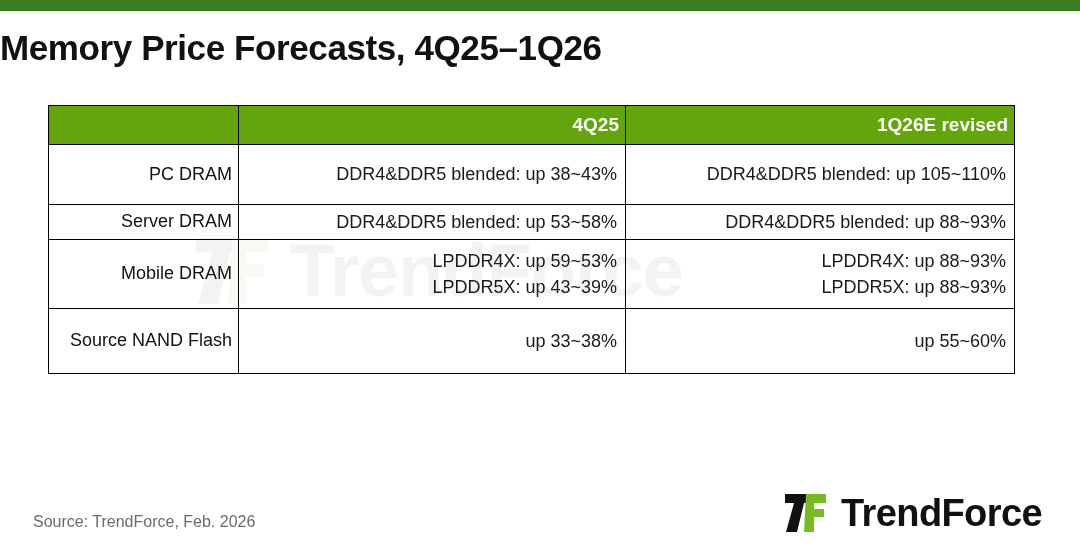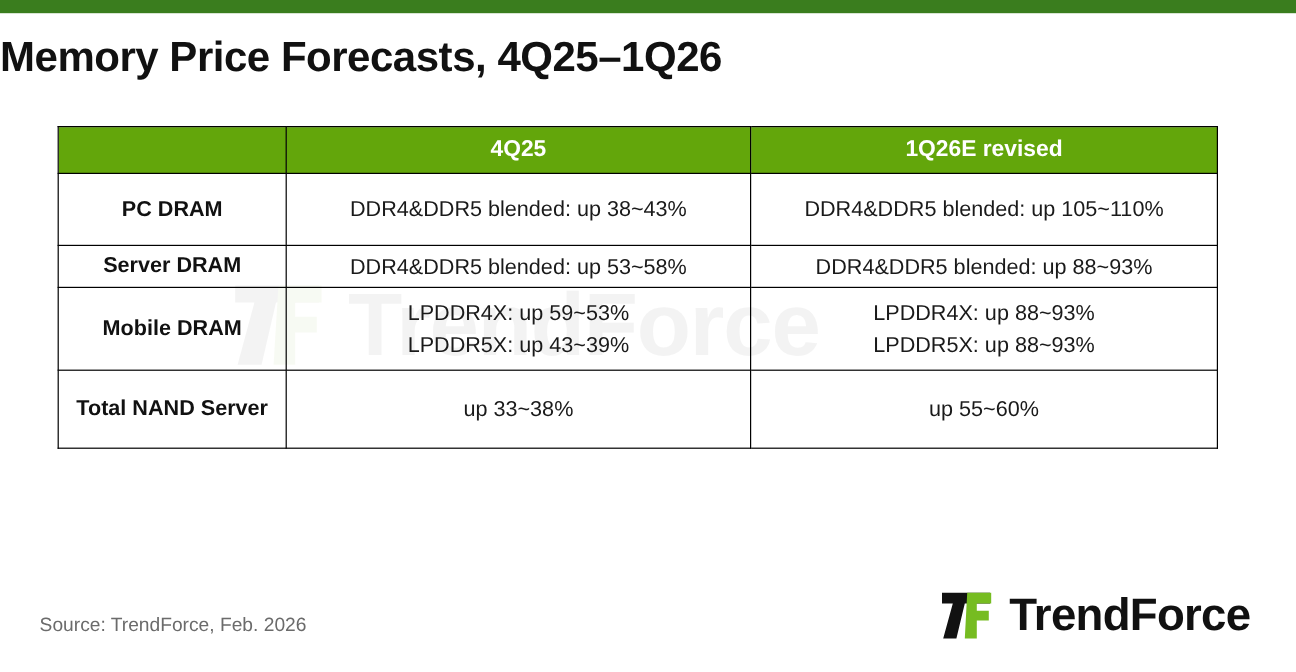--- a/index.html
+++ b/index.html
@@ -73,38 +73,38 @@
     border-collapse: collapse;
     table-layout: fixed;
     background: transparent;
   }
   table.forecast col.c0 { width: 190px; }
   table.forecast col.c1 { width: 387px; }
   table.forecast col.c2 { width: 389px; }
 
   table.forecast th, table.forecast td {
     border: 1.5px solid #000000;
-    text-align: center;
+    text-align: right;
     vertical-align: middle;
     background: transparent;
   }
   table.forecast thead th {
     background: #63a60b;
     color: #ffffff;
     font-size: 19px;
     font-weight: bold;
     height: 39px;
     padding: 0 6px;
     border-color: #000000;
   }
   table.forecast thead th.blank { background: #63a60b; }
 
   td.rowlabel {
     font-size: 18px;
-    font-weight: bold;
+    font-weight: normal;
     color: #111111;
     padding: 4px 6px;
     line-height: 1.18;
   }
   td.val {
     font-size: 18px;
     font-weight: normal;
     color: #1a1a1a;
     padding: 4px 8px;
     line-height: 1.45;
@@ -205,21 +205,21 @@
           </td>
           <td class="val">
             <span class="line">LPDDR4X: up 88~93%</span>
             <span class="line">LPDDR5X: up 88~93%</span>
           </td>
         </tr>
 
 
 
         <tr class="r-nand">
-          <td class="rowlabel">Total NAND Server</td>
+          <td class="rowlabel">Source NAND Flash</td>
           <td class="val">
             <span class="line">up 33~38%</span>
           </td>
           <td class="val">
             <span class="line">up 55~60%</span>
           </td>
         </tr>
 
       </tbody>
     </table>

